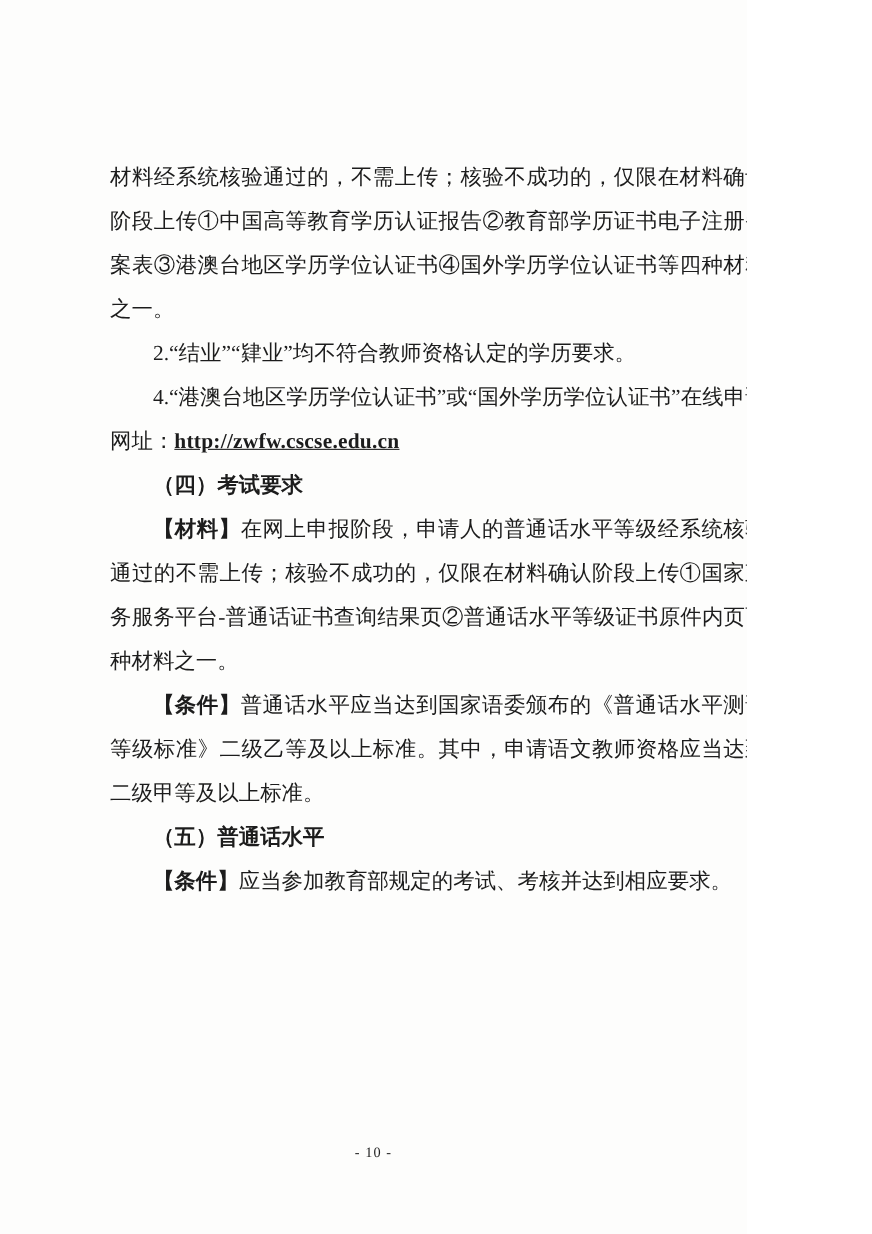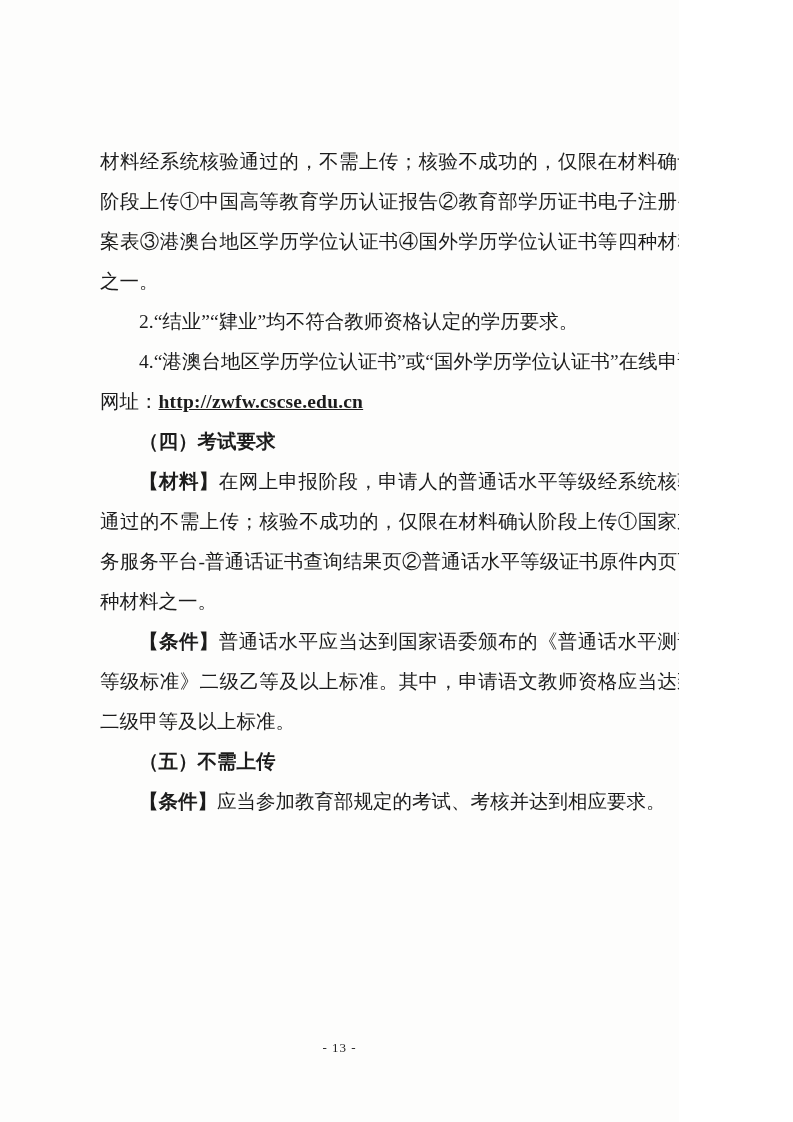--- a/index.html
+++ b/index.html
@@ -79,21 +79,21 @@
 
 
     <p class="indent"><span>4.“港澳台地区学历学位认证书”或“国外学历学位认证书”在线申请网址：</span><span class="url">http://zwfw.cscse.edu.cn</span></p>
 
     <p class="heading">（四）考试要求</p>
 
     <p class="indent"><span class="label">【材料】</span><span>在网上申报阶段，申请人的普通话水平等级经系统核验通过的不需上传；核验不成功的，仅限在材料确认阶段上传①国家政务服务平台-普通话证书查询结果页②普通话水平等级证书原件内页两种材料之一。</span></p>
 
     <p class="indent"><span class="label">【条件】</span><span>普通话水平应当达到国家语委颁布的《普通话水平测试等级标准》二级乙等及以上标准。其中，申请语文教师资格应当达到二级甲等及以上标准。</span></p>
 
-    <p class="heading">（五）不需上传</p>
+    <p class="heading">（五）普通话水平</p>
 
     <p class="indent"><span class="label">【条件】</span><span>应当参加教育部规定的考试、考核并达到相应要求。</span></p>
 
   </div>
 
-  <div class="footer">- 13 -</div>
+  <div class="footer">- 10 -</div>
 
 </div>
 
 </body></html>

